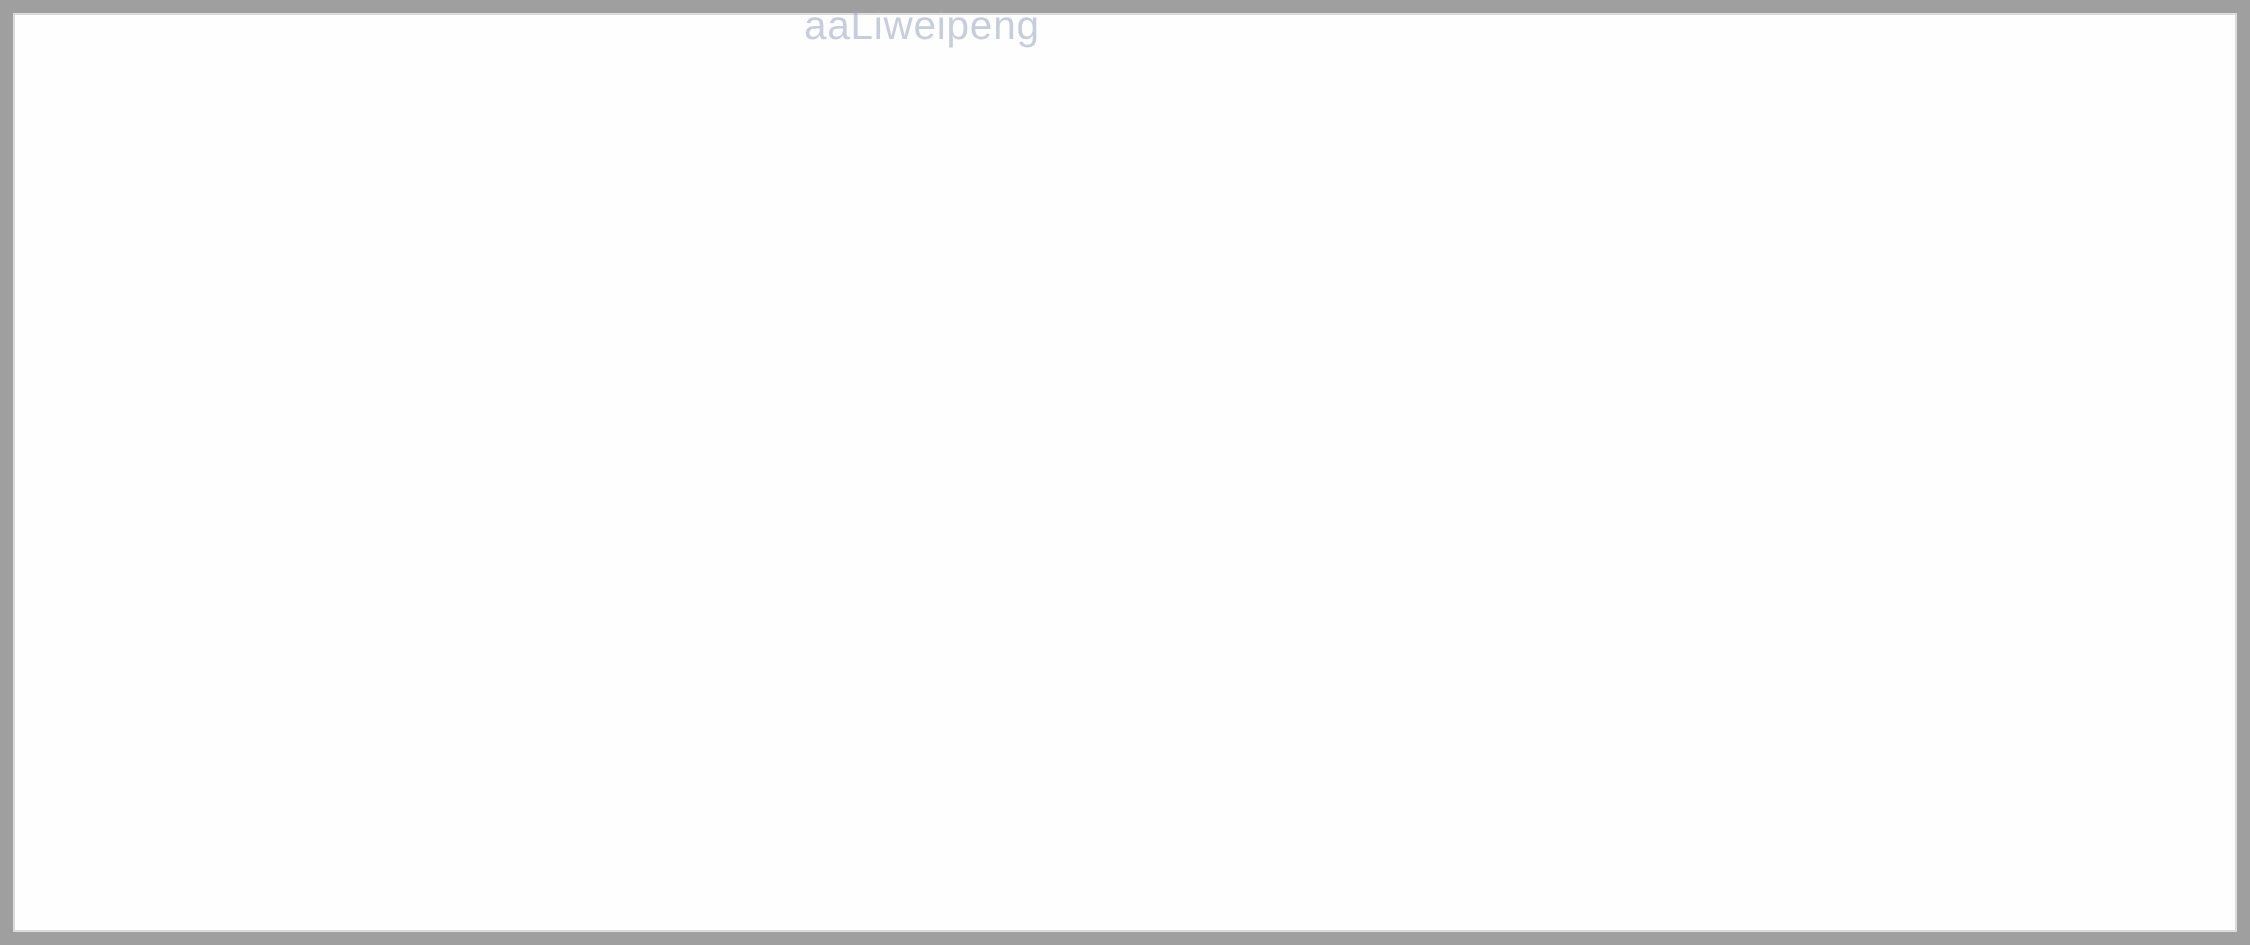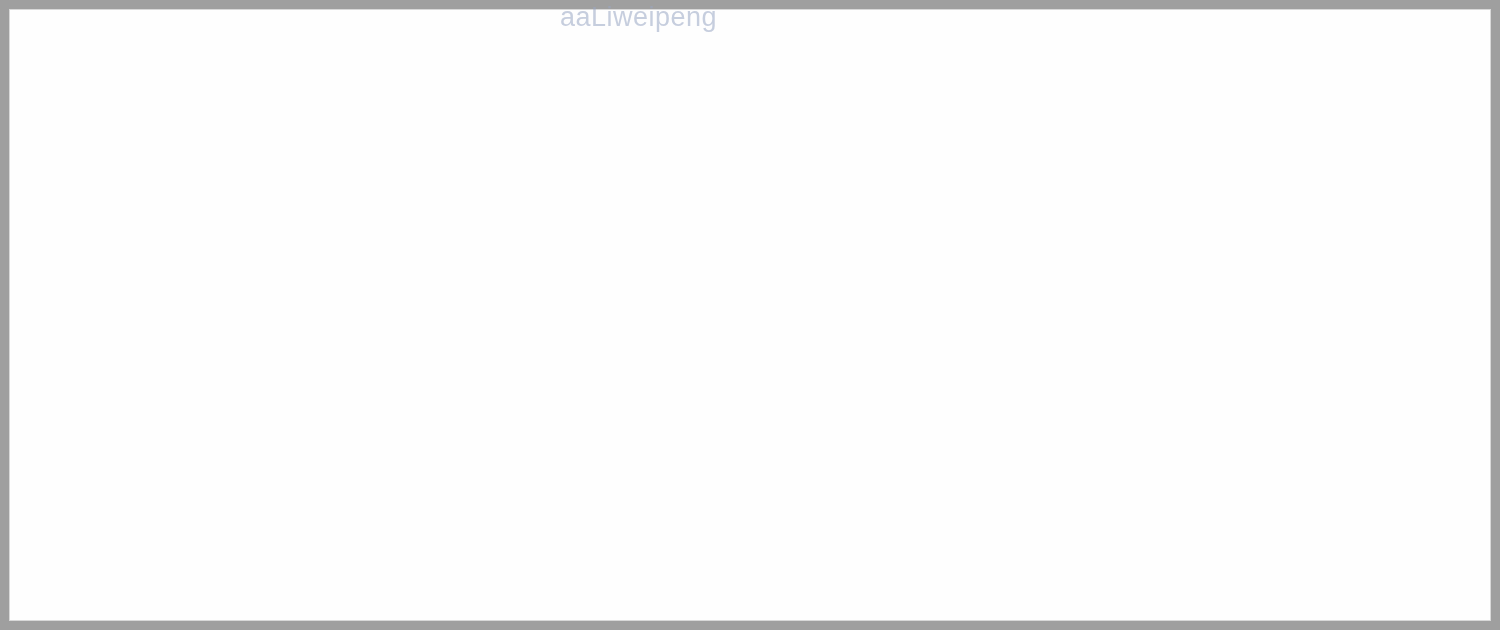--- a/index.html
+++ b/index.html
@@ -80,21 +80,21 @@
   }
   .lbl-with {
     fill: #7fa52e;
     font-family: "Liberation Sans", sans-serif;
     font-size: 13px;
     font-weight: bold;
     text-anchor: middle;
   }
   .watermark {
     position: absolute;
-    left: 560px;
+    left: 536px;
     top: 2px;
     font-family: "Liberation Sans", sans-serif;
     font-size: 27px;
     color: #9aa7c4;
     opacity: 0.55;
     letter-spacing: 0.5px;
     user-select: none;
     white-space: nowrap;
   }
 </style>

